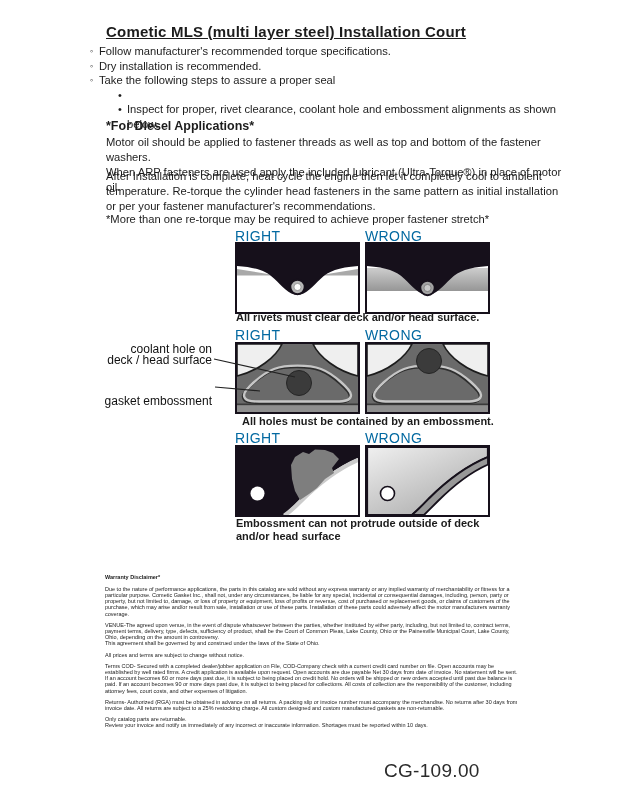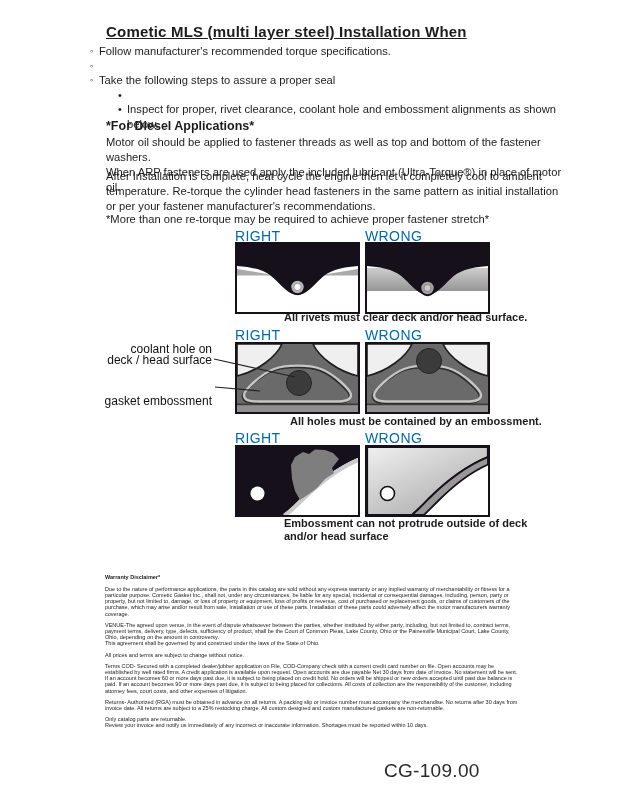--- a/index.html
+++ b/index.html
@@ -16,42 +16,43 @@
   .bullets{left:90px;top:44px;font-size:11.2px;line-height:14.5px;width:490px;}
   .b-row{display:flex;}
   .b-ic{width:9px;flex:0 0 9px;font-size:9px;line-height:14.5px;}
   .sub{margin-left:28px;}
   .sub .b-ic{font-size:11px;}
   .diesel-h{left:106px;top:119px;font-size:12.5px;font-weight:bold;}
   .para{left:106px;font-size:11.2px;line-height:15px;white-space:pre-line;width:470px;}
   .rw-label{font-size:14px;letter-spacing:.4px;text-align:left;width:125px;color:#0369a1;}
   .dbox{width:125px;height:72px;border:2px solid #16101b;box-sizing:border-box;background:#fff;}
   .dbox svg{display:block;}
-  .caption{font-size:11px;font-weight:bold;line-height:13px;white-space:pre-line;margin-left:48px;}
+  .caption{font-size:11px;font-weight:bold;line-height:13px;white-space:pre-line;}
   .callout{font-size:12px;line-height:10.5px;width:132px;text-align:right;color:#111;}
   .fine{left:105px;top:574px;width:415px;font-size:5.5px;line-height:6.2px;color:#222;}
   .fine p{margin:0 0 5px 0;white-space:pre-line;}
   .fine .fh{font-weight:bold;margin-bottom:5.5px;}
   .pagenum{left:384px;top:760px;font-size:19px;letter-spacing:.3px;color:#2a2a2a;}
   .overlay{left:0;top:0;pointer-events:none;}
 </style>
 </head>
 <body>
 
 <div class="page">
 
-  <div class="abs title">Cometic MLS (multi layer steel) Installation When</div>
+  <div class="abs title">Cometic MLS (multi layer steel) Installation Court</div>
 
   <div class="abs bullets">
     <div class="b-row">
       <span class="b-ic">◦</span>
       <span>Follow manufacturer's recommended torque specifications.</span>
     </div>
     <div class="b-row">
       <span class="b-ic">◦</span>
+      <span>Dry installation is recommended.</span>
     </div>
     <div class="b-row">
       <span class="b-ic">◦</span>
       <span>Take the following steps to assure a proper seal</span>
     </div>
     <div class="b-row sub">
       <span class="b-ic">•</span>
     </div>
     <div class="b-row sub">
       <span class="b-ic">•</span>

